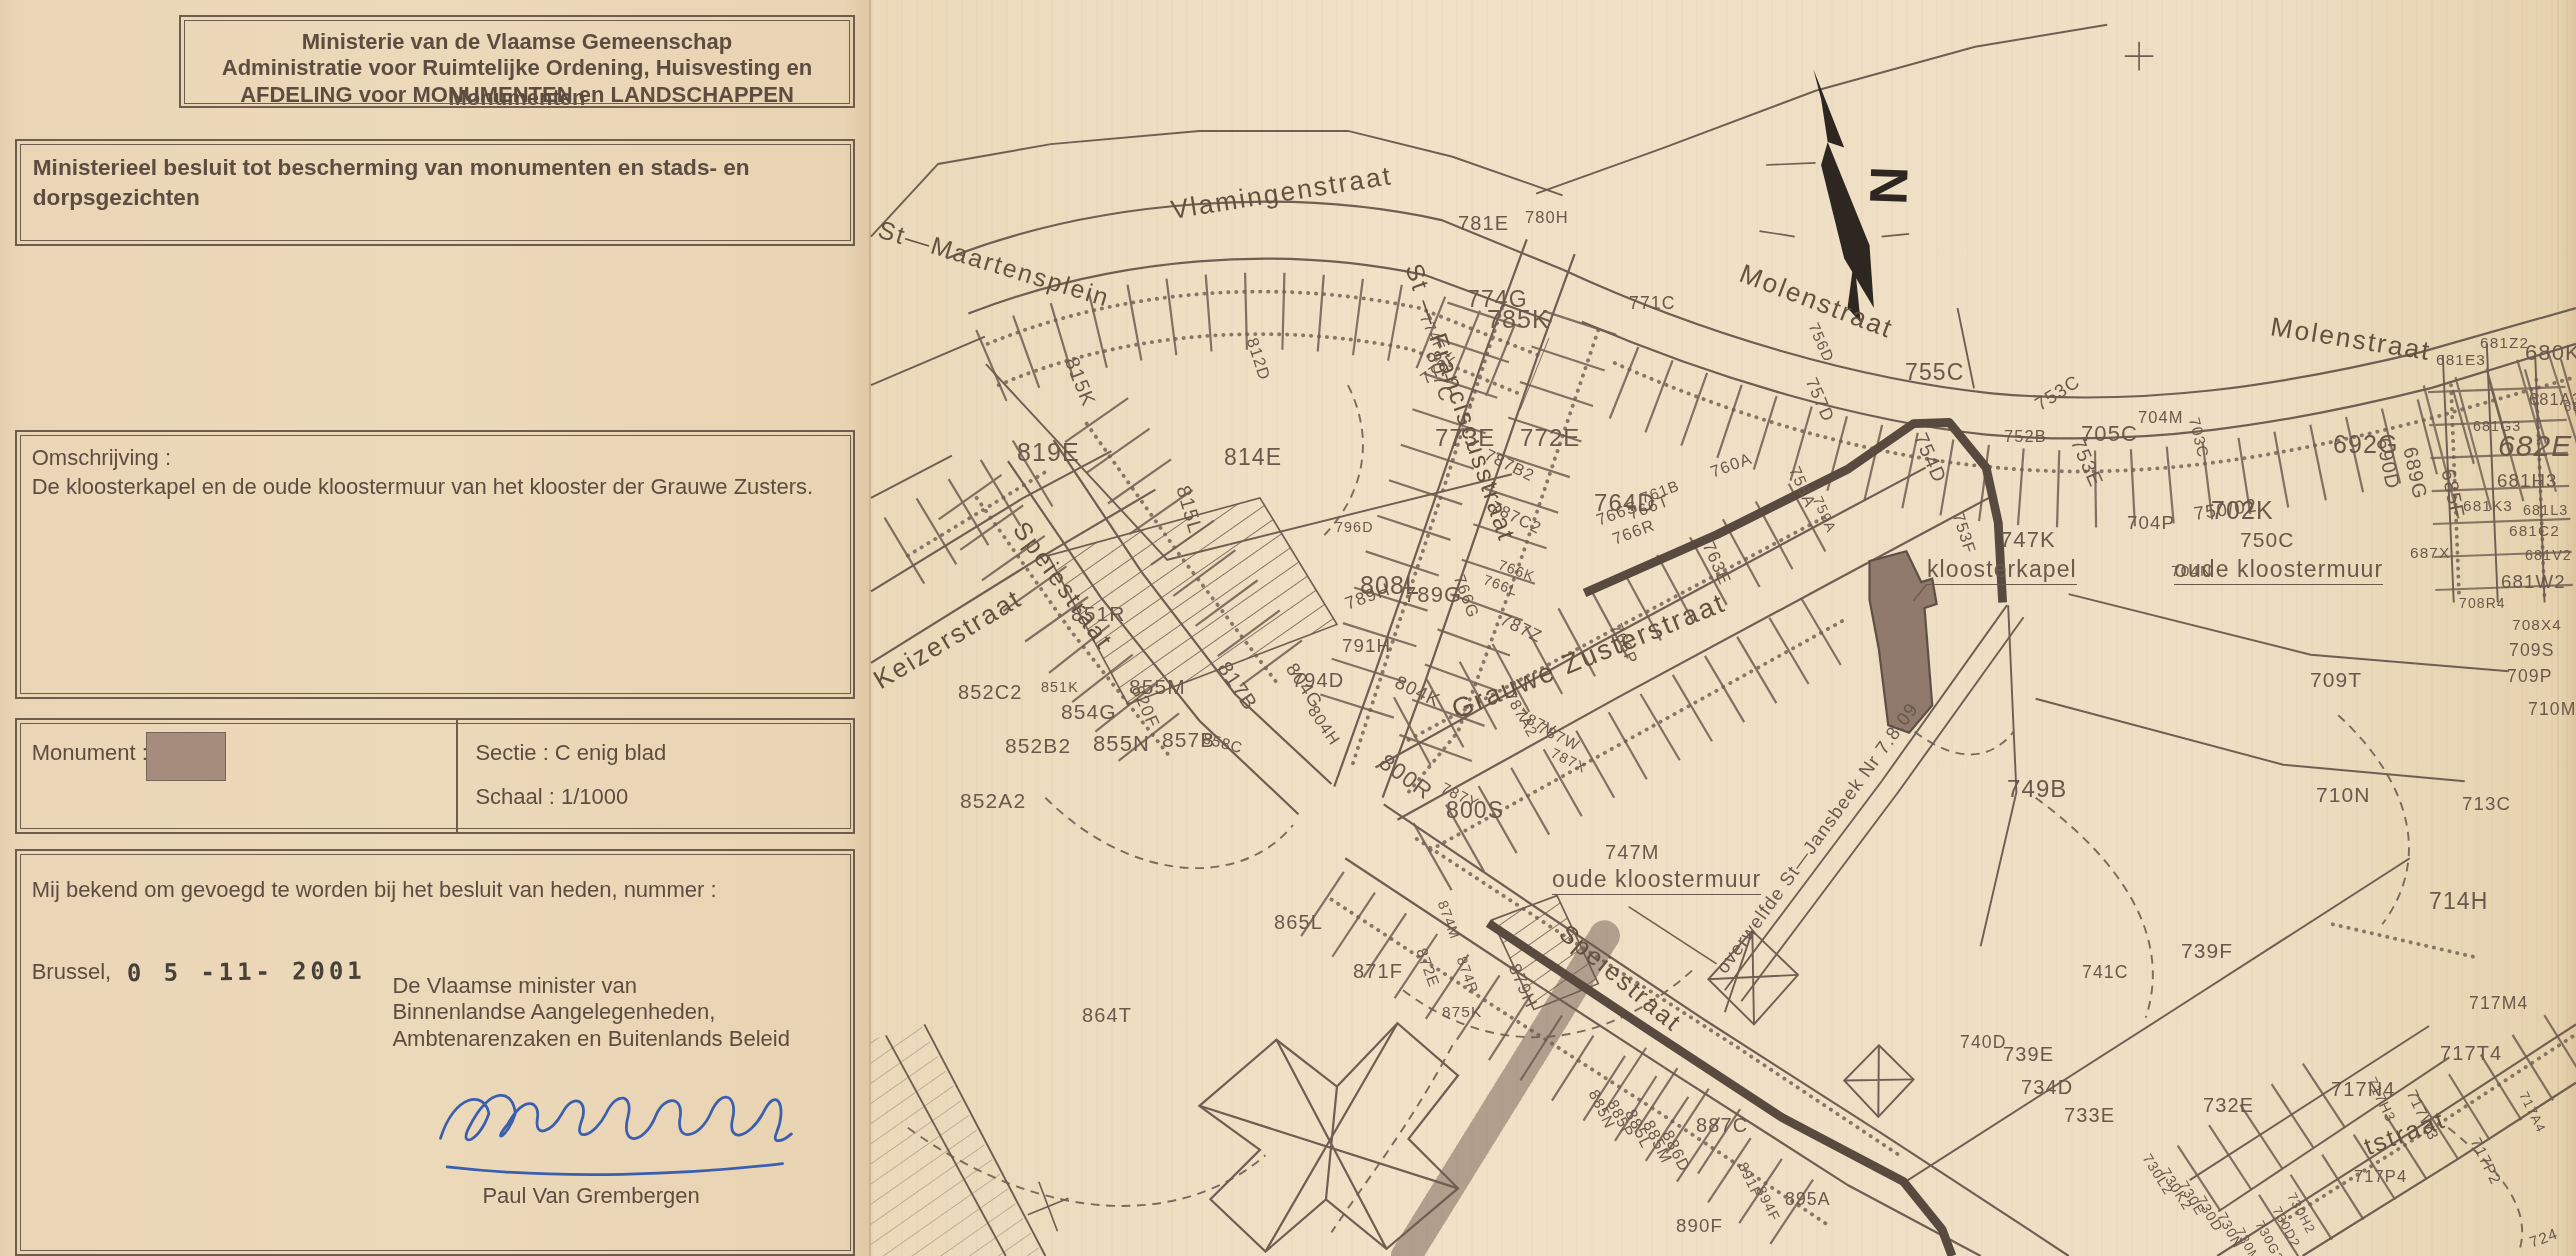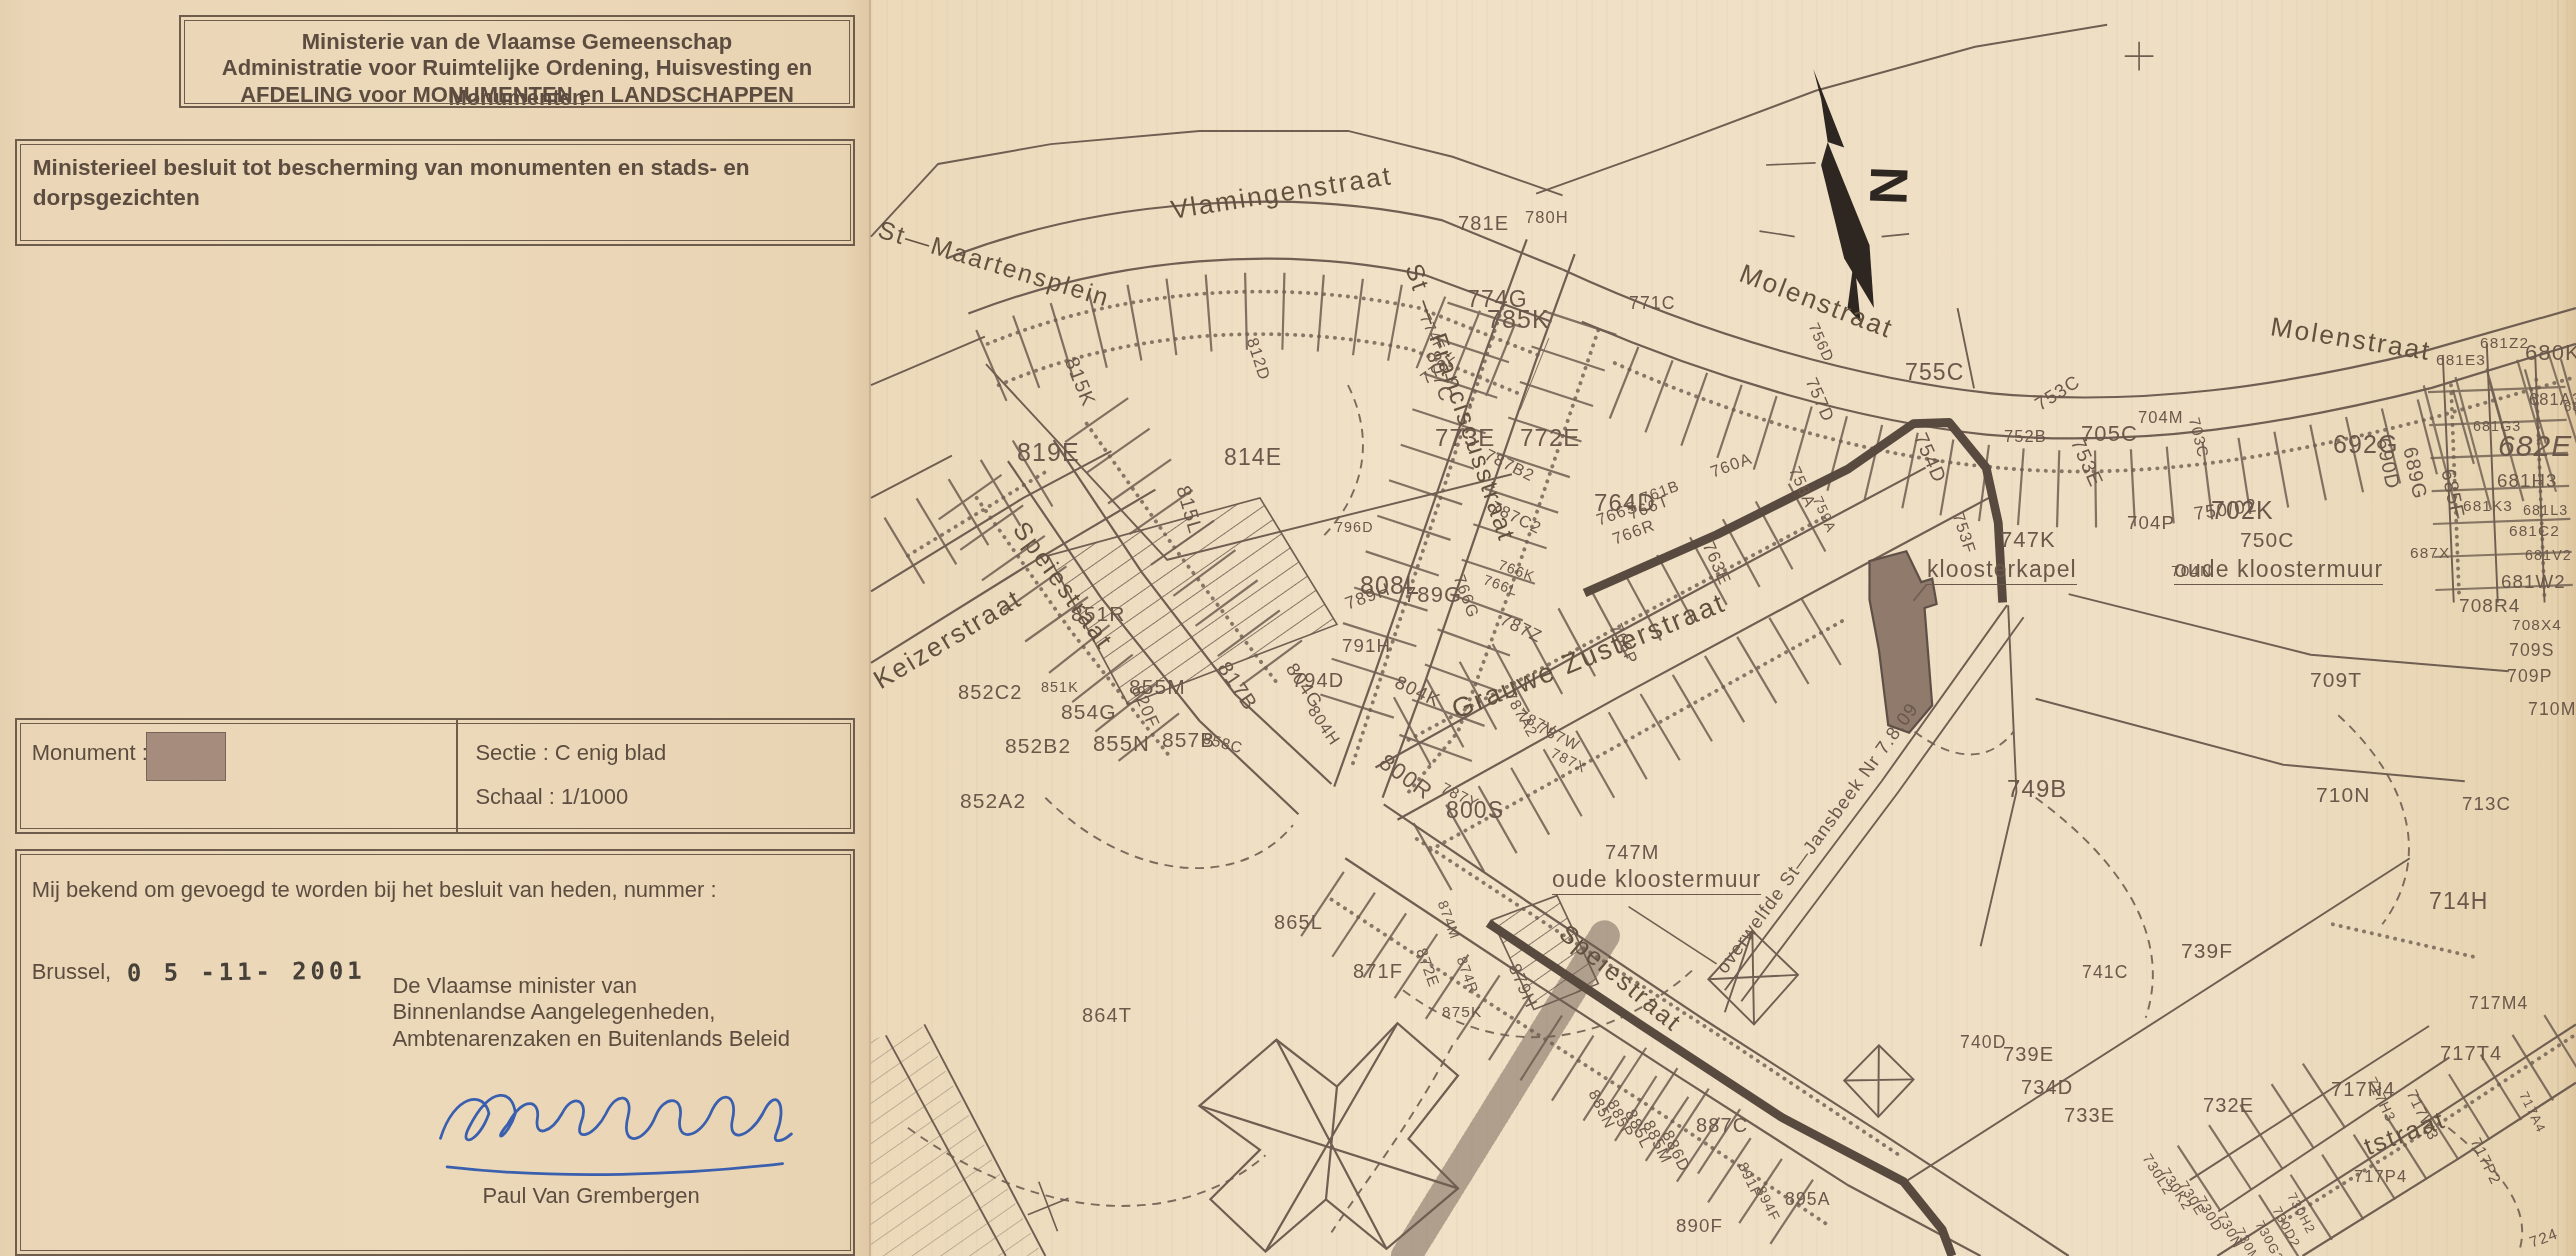--- a/index.html
+++ b/index.html
@@ -194,20 +194,24 @@
     <div class="dtext bold center" style="top:10px;font-size:22px">Ministerie van de Vlaamse Gemeenschap</div>
     <div class="dtext bold center" style="top:36px;font-size:22px">Administratie voor Ruimtelijke Ordening, Huisvesting en Monumenten</div>
     <div class="dtext bold center" style="top:63px;font-size:22px">AFDELING voor MONUMENTEN en LANDSCHAPPEN</div>
   </div>
 
   <div class="dbox" style="left:15.4px;top:139px;width:836px;height:103px">
     <div class="dtext bold" style="left:15.4px;top:12px;width:759px;font-size:22.6px">Ministerieel besluit tot bescherming van monumenten en stads- en dorpsgezichten</div>
   </div>
 
 
+  <div class="dbox" style="left:15.4px;top:430px;width:836px;height:265px">
+    <div class="dtext" style="left:14.3px;top:11px">Omschrijving :</div>
+    <div class="dtext" style="left:14.3px;top:40px;width:792px">De kloosterkapel en de oude kloostermuur van het klooster der Grauwe Zusters.</div>
+  </div>
 
   <div class="dbox" style="left:15.4px;top:718px;width:836px;height:112px">
     <div style="position:absolute;left:439px;top:0;width:1.7px;height:100%;background:#6e5c4d"></div>
     <div class="dtext" style="left:14.3px;top:17.6px">Monument :</div>
     <div id="monument-swatch" style="left:129px;top:12px;width:78px;height:47px"></div>
     <div class="dtext" style="left:458px;top:17.6px">Sectie : C enig blad</div>
     <div class="dtext" style="left:458px;top:62px">Schaal : 1/1000</div>
   </div>
 
   <div class="dbox" style="left:15.4px;top:849px;width:836px;height:403px">
@@ -317,21 +321,21 @@
     <span class="mlabel" style="left: 2529px; top: 391px; font-size: 16.5px;">681A3</span>
     <span class="mlabel" style="left: 2564px; top: 400px; font-size: 13.2px;">681</span>
     <span class="mlabel" style="left: 2473px; top: 419px; font-size: 14.3px;">681G3</span>
     <span class="mlabel" style="left: 2497px; top: 472px; font-size: 18.7px;">681H3</span>
     <span class="mlabel" style="left: 2463px; top: 498px; font-size: 15.4px;">681K3</span>
     <span class="mlabel" style="left: 2523px; top: 503px; font-size: 14.3px;">681L3</span>
     <span class="mlabel" style="left: 2509px; top: 523px; font-size: 15.4px;">681C2</span>
     <span class="mlabel" style="left: 2525px; top: 548px; font-size: 14.3px;">681V2</span>
     <span class="mlabel" style="left: 2501px; top: 573px; font-size: 18.7px;">681W2</span>
     <span class="mlabel" style="left: 2410px; top: 545px; font-size: 15.4px;">687X</span>
-    <span class="mlabel" style="left: 2459px; top: 596px; font-size: 19px;">708R4</span>
+    <span class="mlabel" style="left: 2459px; top: 596px; font-size: 14px;">708R4</span>
     <span class="mlabel" style="left: 2512px; top: 617px; font-size: 15.4px;">708X4</span>
     <span class="mlabel" style="left: 2509px; top: 642px; font-size: 17.6px;">709S</span>
     <span class="mlabel" style="left: 2507px; top: 668px; font-size: 17.6px;">709P</span>
     <span class="mlabel" style="left: 2528px; top: 701px; font-size: 17.6px;">710M</span>
     <span class="mlabel" style="left: 2310px; top: 669px; font-size: 21px;">709T</span>
     <span class="mlabel" style="left: 2316px; top: 784px; font-size: 21px;">710N</span>
     <span class="mlabel" style="left: 2462px; top: 795px; font-size: 18.7px;">713C</span>
     <span class="mlabel" style="left: 2007px; top: 777px; font-size: 24px;">749B</span>
     <span class="mlabel" style="left: 2429px; top: 890px; font-size: 23px;">714H</span>
     <span class="mlabel" style="left: 2181px; top: 940px; font-size: 21px;">739F</span>

